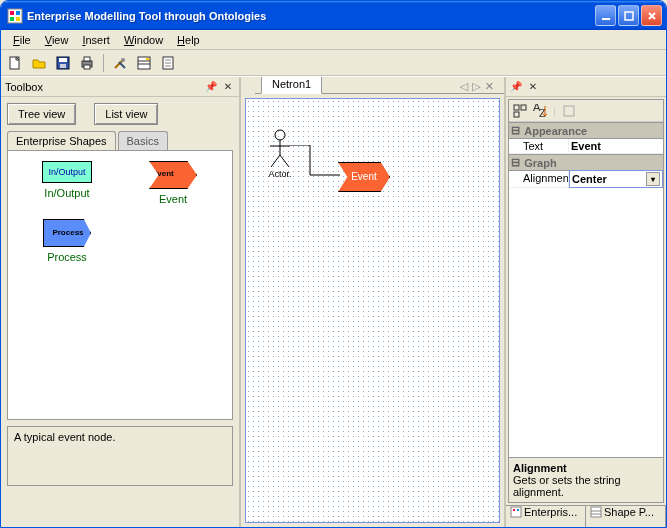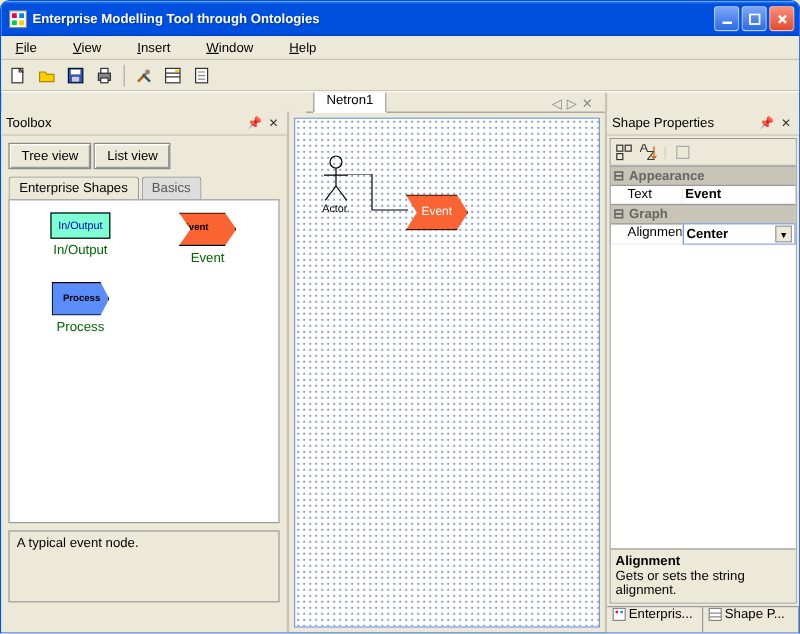--- a/index.html
+++ b/index.html
@@ -5,32 +5,32 @@
   * { box-sizing: border-box; font-family: "Tahoma", sans-serif; font-size: 11px; }
   body { margin: 0; background: #ece9d8; }
   .window { width: 667px; height: 528px; border: 1px solid #0054e3; border-radius: 8px 8px 0 0; overflow: hidden; display: flex; flex-direction: column; background: #ece9d8; }
   .titlebar { height: 29px; background: linear-gradient(to bottom, #3c8cf0 0%, #0050e0 8%, #0050e0 92%, #003bc0 100%); display: flex; align-items: center; padding: 0 4px 0 6px; color: white; font-weight: bold; font-size: 13px; }
   .titlebar .app-icon { width: 16px; height: 16px; margin-right: 4px; display: flex; align-items: center; justify-content: center; }
   .titlebar .title { flex: 1; text-shadow: 1px 1px 1px rgba(0,0,0,0.3); }
   .winbtns { display: flex; gap: 2px; }
   .winbtn { width: 21px; height: 21px; border-radius: 3px; border: 1px solid #fff7; display:flex; align-items:center; justify-content:center; color:white; font-weight:bold; font-family:Arial; font-size:13px; }
   .winbtn.min, .winbtn.max { background: linear-gradient(to bottom,#7ba7f8,#2d6be2); }
   .winbtn.close { background: linear-gradient(to bottom,#f89078,#e24a2d); }
-  .menubar { height: 20px; background: #ece9d8; display:flex; align-items:center; padding: 0 6px; border-bottom: 1px solid #c8c4b6; gap: 18px; }
+  .menubar { height: 20px; background: #ece9d8; display:flex; align-items:center; padding: 0 6px; border-bottom: 1px solid #c8c4b6; gap: 2px; }
   .menuitem { padding: 2px 6px; cursor: default; }
   .menuitem u { text-decoration: underline; }
   .toolbar { height: 26px; background: #ece9d8; display:flex; align-items:center; padding: 0 4px; gap: 4px; border-bottom: 1px solid #c8c4b6; }
   .tbtn { width: 20px; height: 20px; display:flex; align-items:center; justify-content:center; border: 1px solid transparent; }
   .content { flex: 1; display:flex; overflow:hidden; border-top: 1px solid #fff; }
-  .panel { background:#ece9d8; display:flex; flex-direction:column;margin-top:16px; }
+  .panel { background:#ece9d8; display:flex; flex-direction:column; }
   .panel-hdr { height: 20px; display:flex; align-items:center; padding: 0 4px; background:#ece9d8; border-bottom: 1px solid #c8c4b6; gap:2px; }
   .panel-hdr .title { flex:1; }
   .pin, .xsmall { width:14px; height:14px; display:flex;align-items:center;justify-content:center; font-size:10px; color:#333; }
   .toolbox { width: 240px; border-right: 2px solid #c8c4b6; }
-  .viewbtns { display:flex; gap:2px; padding: 6px; }
+  .viewbtns { display:flex; gap:18px; padding: 6px; }
   .viewbtn { border: 1px solid #888; background:#ece9d8; padding: 4px 10px; box-shadow: inset 1px 1px 0 #fff, inset -1px -1px 0 #999; }
   .tabstrip { display:flex; padding: 0 6px; }
   .tab { padding: 3px 8px; border:1px solid #999; border-bottom:none; background:#ece9d8; margin-right:2px; border-radius:3px 3px 0 0; }
   .tab.inactive { background:#ddd; color:#555; }
   .palette { margin: 0 6px; border:1px solid #999; background:white; height: 270px; padding: 10px; display:grid; grid-template-columns: 1fr 1fr; grid-auto-rows: min-content; gap: 14px 8px; align-items: start; }
   .palitem { text-align:center; color:#060; font-size:11px; }
   .palitem .lbl { margin-top: 4px; }
   .hint { margin:6px; border:1px solid #999; background:#ece9d8; padding:4px 6px; height:60px; }
   .center { flex:1; display:flex; flex-direction:column; border-right:2px solid #c8c4b6; }
   .doctabs { height:17px; display:flex; align-items:flex-end; padding: 2px 6px 0 6px; background:#ece9d8; border-bottom: 1px solid #999; margin-left: 14px; }
@@ -209,21 +209,20 @@
           <polyline points="0,0 20,0 20,30 50,30" fill="none" stroke="#000"></polyline>
         </svg>
         <div style="position:absolute; left:92px; top:63px;">
           <div style="width:52px;height:30px;background:#fa6432;border:1px solid #000;color:white;font-size:10px;line-height:28px;text-align:center;clip-path: polygon(0 0, 82% 0, 100% 50%, 82% 100%, 0 100%, 18% 50%);">Event</div>
         </div>
       </div>
     </div>
 
     <div class="panel right">
       <div class="panel-hdr">
-        <span class="title">Shape Properties</span>
         <span class="pin">📌</span>
         <span class="xsmall">✕</span>
       </div>
       <div class="propgrid">
         <div class="propbar">
           <span>
               <svg width="14" height="14">
                 <rect x="1" y="1" width="5" height="5" fill="none" stroke="#333"></rect>
                 <rect x="8" y="1" width="5" height="5" fill="none" stroke="#333"></rect>
                 <rect x="1" y="8" width="5" height="5" fill="none" stroke="#333"></rect>

